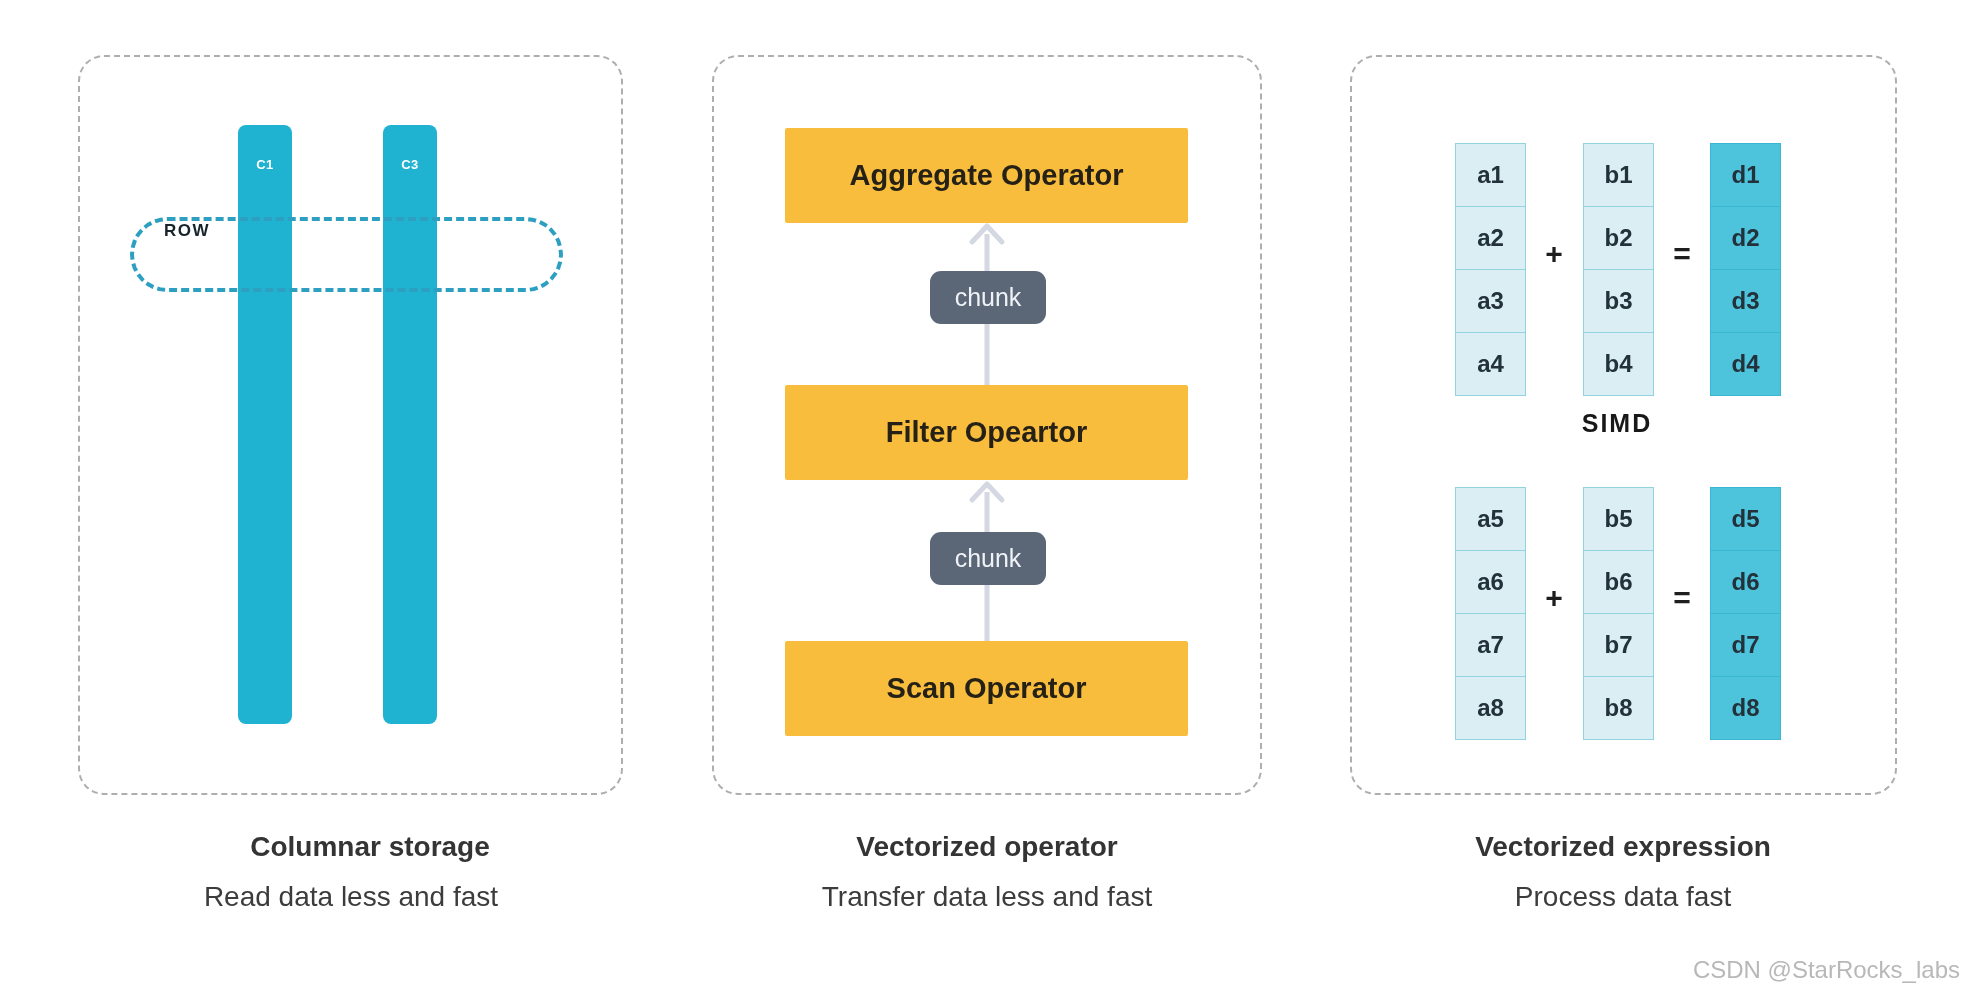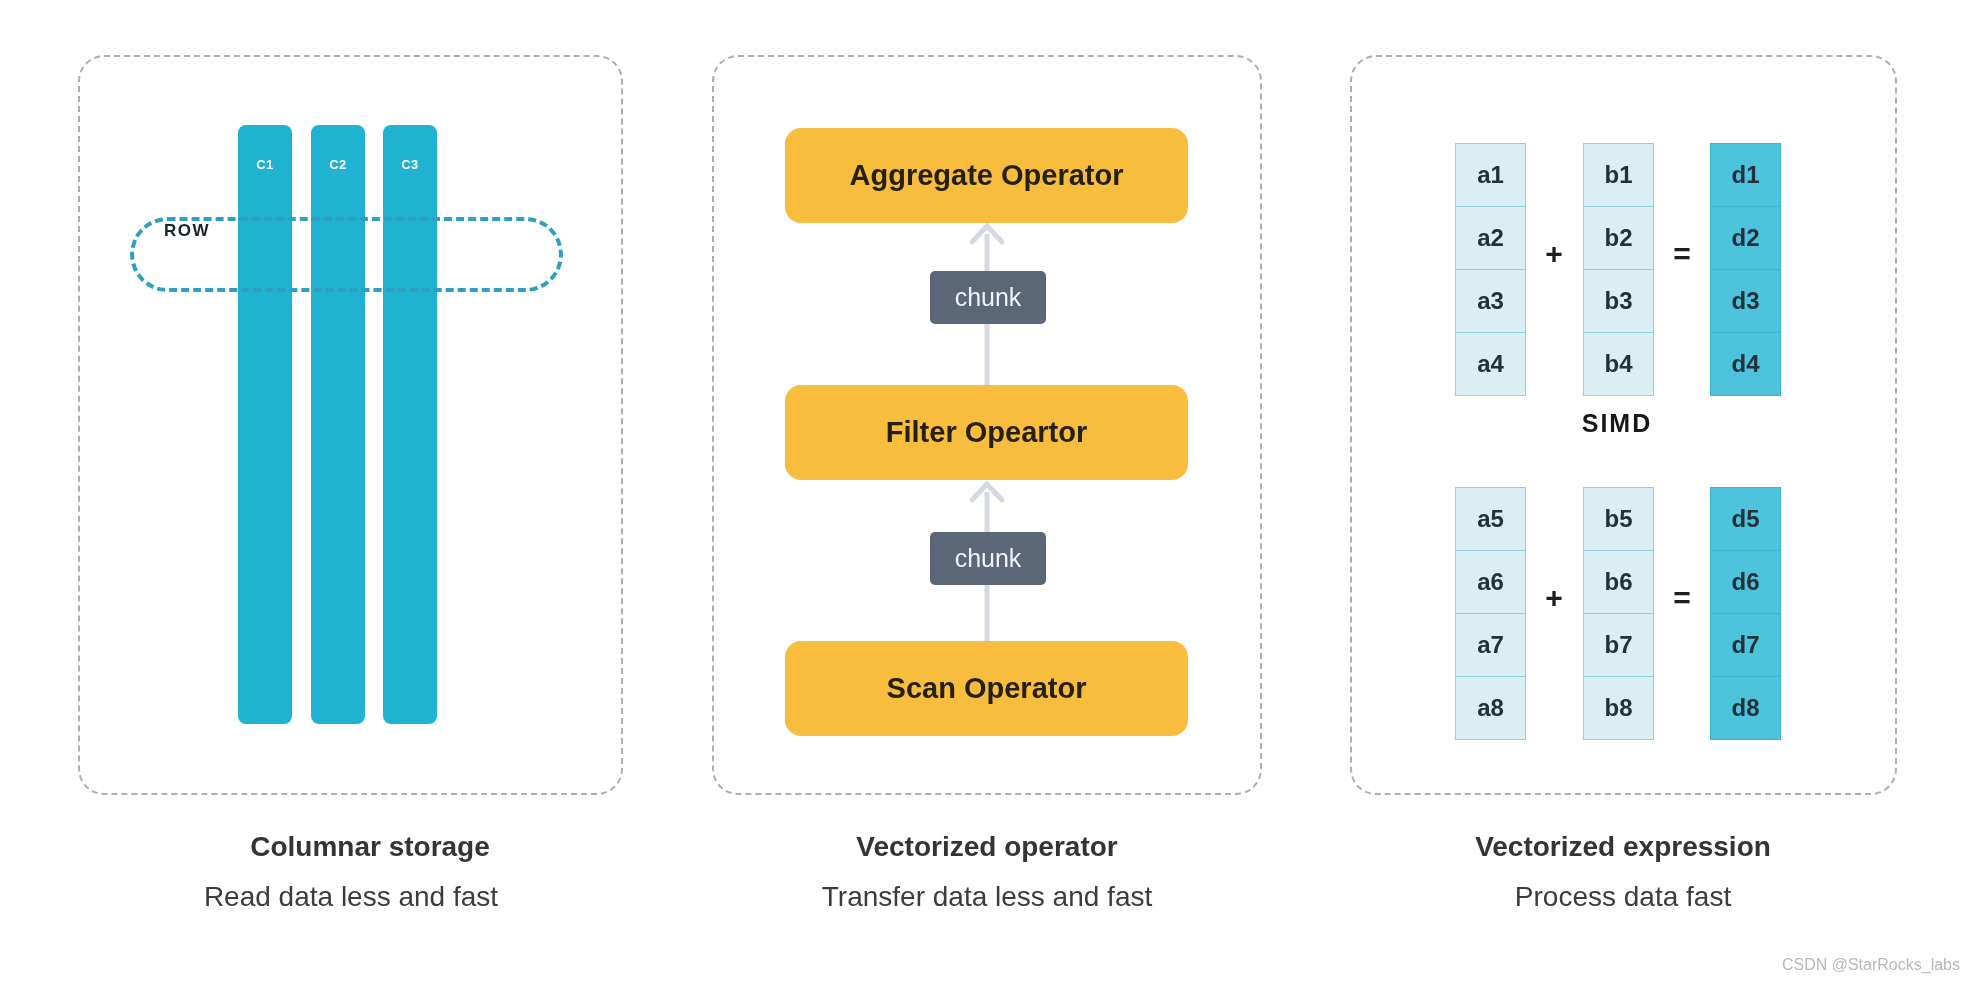--- a/index.html
+++ b/index.html
@@ -43,31 +43,31 @@
   .row-pill span {
     margin-left: 30px;
     font-size: 17px; font-weight: 700; letter-spacing: 1.5px;
     color: #17242b;
   }
 
   
   .opbox {
     position: absolute; left: 71px; width: 403px; height: 95px;
     background: var(--operator-yellow, #f8bd3c);
-    border-radius: 16px;
+    border-radius: 2px;
     display: flex; align-items: center; justify-content: center;
     font-size: 29px; font-weight: 700;
     color: var(--operator-text, #262117);
     z-index: 2;
   }
   .arrow { position: absolute; left: 253px; width: 40px; height: 164px; z-index: 1; }
   .chunk {
     position: absolute; left: 216px; width: 116px; height: 53px;
     background: var(--chunk-slate, #5b6677);
-    border-radius: 5px;
+    border-radius: 11px;
     display: flex; align-items: center; justify-content: center;
     font-size: 25px; font-weight: 500;
     color: var(--chunk-text, #eff2f6);
     z-index: 3;
   }
 
   
   .cellcol { position: absolute; width: 71px; }
   .cell {
     box-sizing: border-box;
@@ -103,34 +103,31 @@
     color: var(--caption-text, #343434);
   }
   .caption-sub {
     position: absolute; top: 881px; transform: translateX(-50%);
     font-size: 28px; font-weight: 400; white-space: nowrap;
     color: #3c3c3c;
   }
 
   .watermark {
     position: absolute; right: 12px; top: 956px;
-    font-size: 16px; color: var(--watermark-gray, #b8b8b8);
+    font-size: 24px; color: var(--watermark-gray, #b8b8b8);
   }
 </style>
 </head>
 <body>
 
 <div class="canvas">
 
   <div class="panel" id="panel-1">
     <div class="store-col" style="left:158px">
       <span>C1</span>
-    </div>
-    <div class="store-col" style="left:231px">
-      <span>C2</span>
     </div>
     <div class="store-col" style="left:303px">
       <span>C3</span>
     </div>
     <div class="row-pill">
       <span>ROW</span>
     </div>
   </div>
 
   <div class="panel" id="panel-2">

